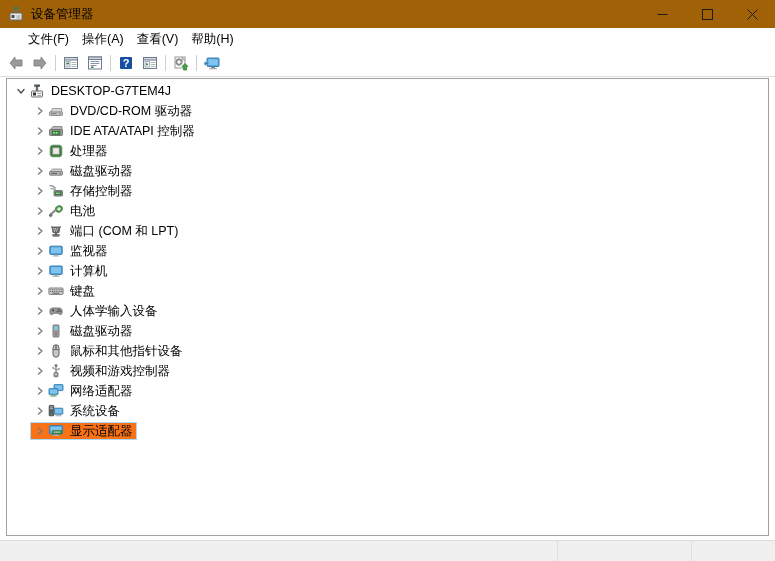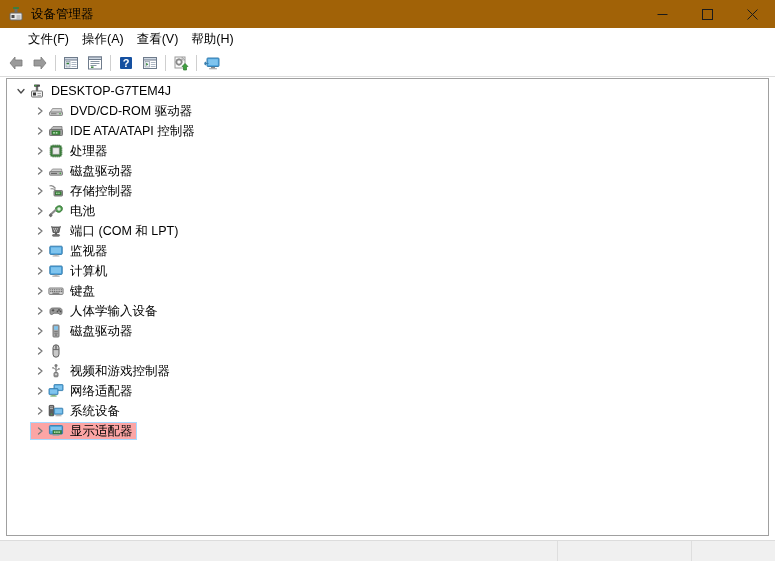--- a/index.html
+++ b/index.html
@@ -88,21 +88,21 @@
   .row .rlabel{
     font-size:12.5px;color:#000000;line-height:16px;
   }
   .row.root{padding-left:4px;}
   .row.child{padding-left:23px;}
   .selwrap{
     display:flex;align-items:flex-end;height:18px;box-sizing:border-box;
     padding:0 3px 0 1px;border:1px solid transparent;
   }
   .row.selected .selwrap{
-    background:#fca5a5;border:1px solid #a6d9ff;
+    background:#f97316;border:1px solid #a6d9ff;
   }
 
   
   .statusbar{
     position:absolute;left:0;top:540px;width:775px;height:21px;
     background:#f0f0f0;border-top:1px solid #dcdcdc;
     box-sizing:border-box;display:flex;
   }
   .st-cell{height:20px;box-sizing:border-box;}
   .st-cell.a{width:558px;border-right:1px solid #dedede;}
@@ -550,20 +550,21 @@
               </svg>
             </div>
           <div class="ricon">
             <svg width="16" height="16" viewBox="0 0 16 16">
               <rect x="5" y="1.8" width="6" height="12.4" rx="3" fill="#c8c8c8" stroke="#5e5e5e" stroke-width="1"></rect>
               <line x1="8" y1="2" x2="8" y2="6.6" stroke="#5e5e5e" stroke-width="0.9"></line>
               <line x1="5.1" y1="6.6" x2="10.9" y2="6.6" stroke="#5e5e5e" stroke-width="0.9"></line>
               <rect x="7.45" y="3.2" width="1.1" height="2.4" rx="0.5" fill="#6e6e6e"></rect>
             </svg>
           </div>
+          <div class="rlabel">鼠标和其他指针设备</div>
         </div>
       </div>
 
       <div class="row child">
         <div class="selwrap">
           <div class="chev">
               <svg width="10" height="10" viewBox="0 0 10 10">
                 <path d="M3.5 2 L7 5 L3.5 8" fill="none" stroke="#787878" stroke-width="1.3" stroke-linecap="round" stroke-linejoin="round"></path>
               </svg>
             </div>

